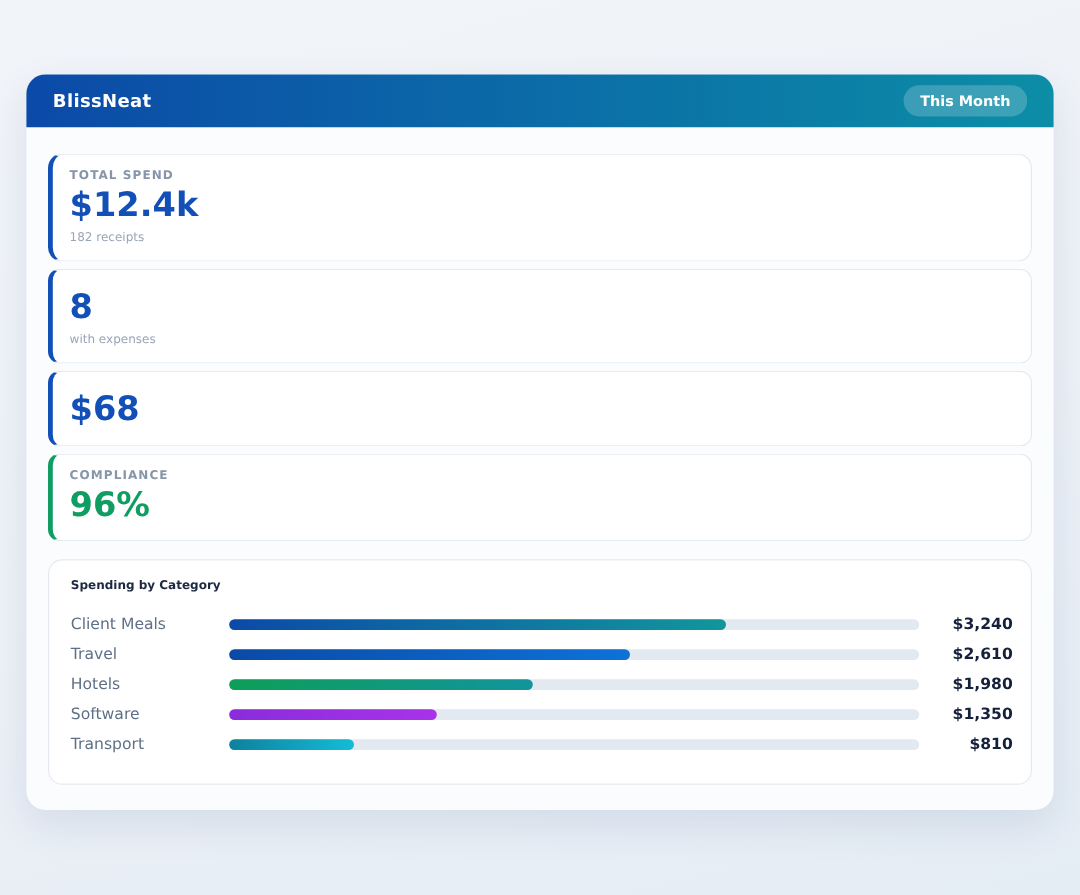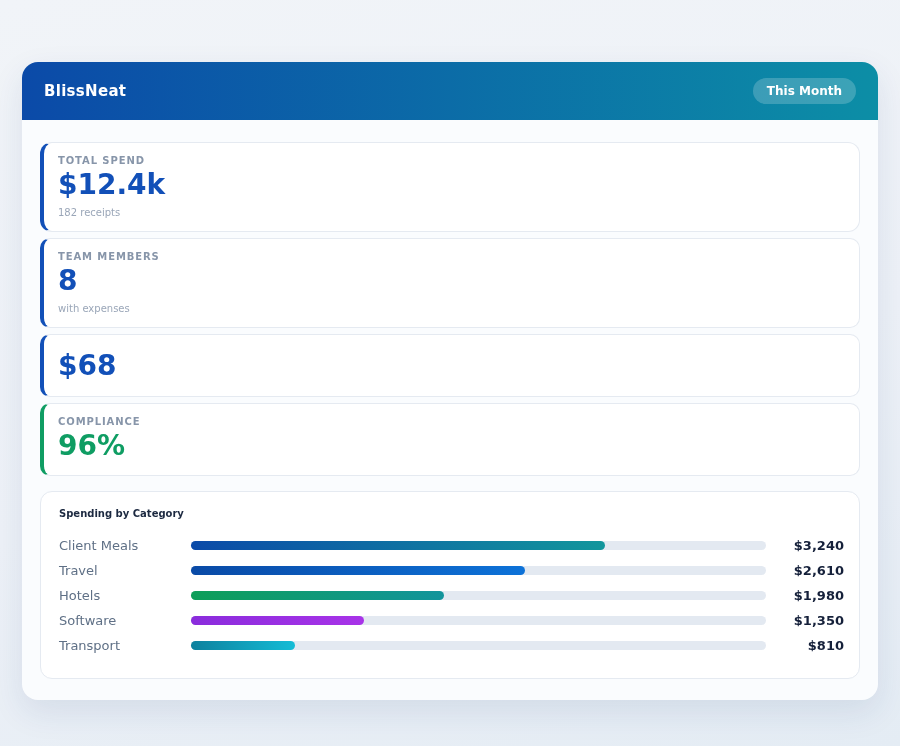--- a/index.html
+++ b/index.html
@@ -10,21 +10,21 @@
     overflow: hidden;
   }
   .app-card {
     width: 856px;
     margin: 62px auto 0;
     background: #fafcfe;
     border-radius: 16px;
     box-shadow: 0 12px 32px rgba(30, 60, 120, 0.10);
   }
   .app-header {
-    height: 58px;
+    height: 44px;
     border-radius: 16px 16px 0 0;
     display: flex;
     align-items: center;
     justify-content: space-between;
     padding: 0 22px 0 22px;
   }
   .app-title {
     color: #ffffff;
     font-size: 15px;
     font-weight: bold;
@@ -127,21 +127,20 @@
 
   <div class="app-body">
 
     <div class="stat-card" style="border-left-color: rgb(18, 80, 184); border-radius: 12px;">
       <div class="stat-label">TOTAL SPEND</div>
       <div class="stat-value" style="color: rgb(18, 80, 184);">$12.4k</div>
       <div class="stat-sub">182 receipts</div>
     </div>
 
     <div class="stat-card" style="border-left-color: rgb(18, 80, 184);">
-      <div class="stat-label">TEAM MEMBERS</div>
       <div class="stat-value" style="color: rgb(18, 80, 184);">8</div>
       <div class="stat-sub">with expenses</div>
     </div>
 
     <div class="stat-card" style="border-left-color: rgb(18, 80, 184);">
       <div class="stat-value" style="color: rgb(18, 80, 184);">$68</div>
 
     </div>
 
     <div class="stat-card" style="border-left-color: rgb(15, 157, 99);">

